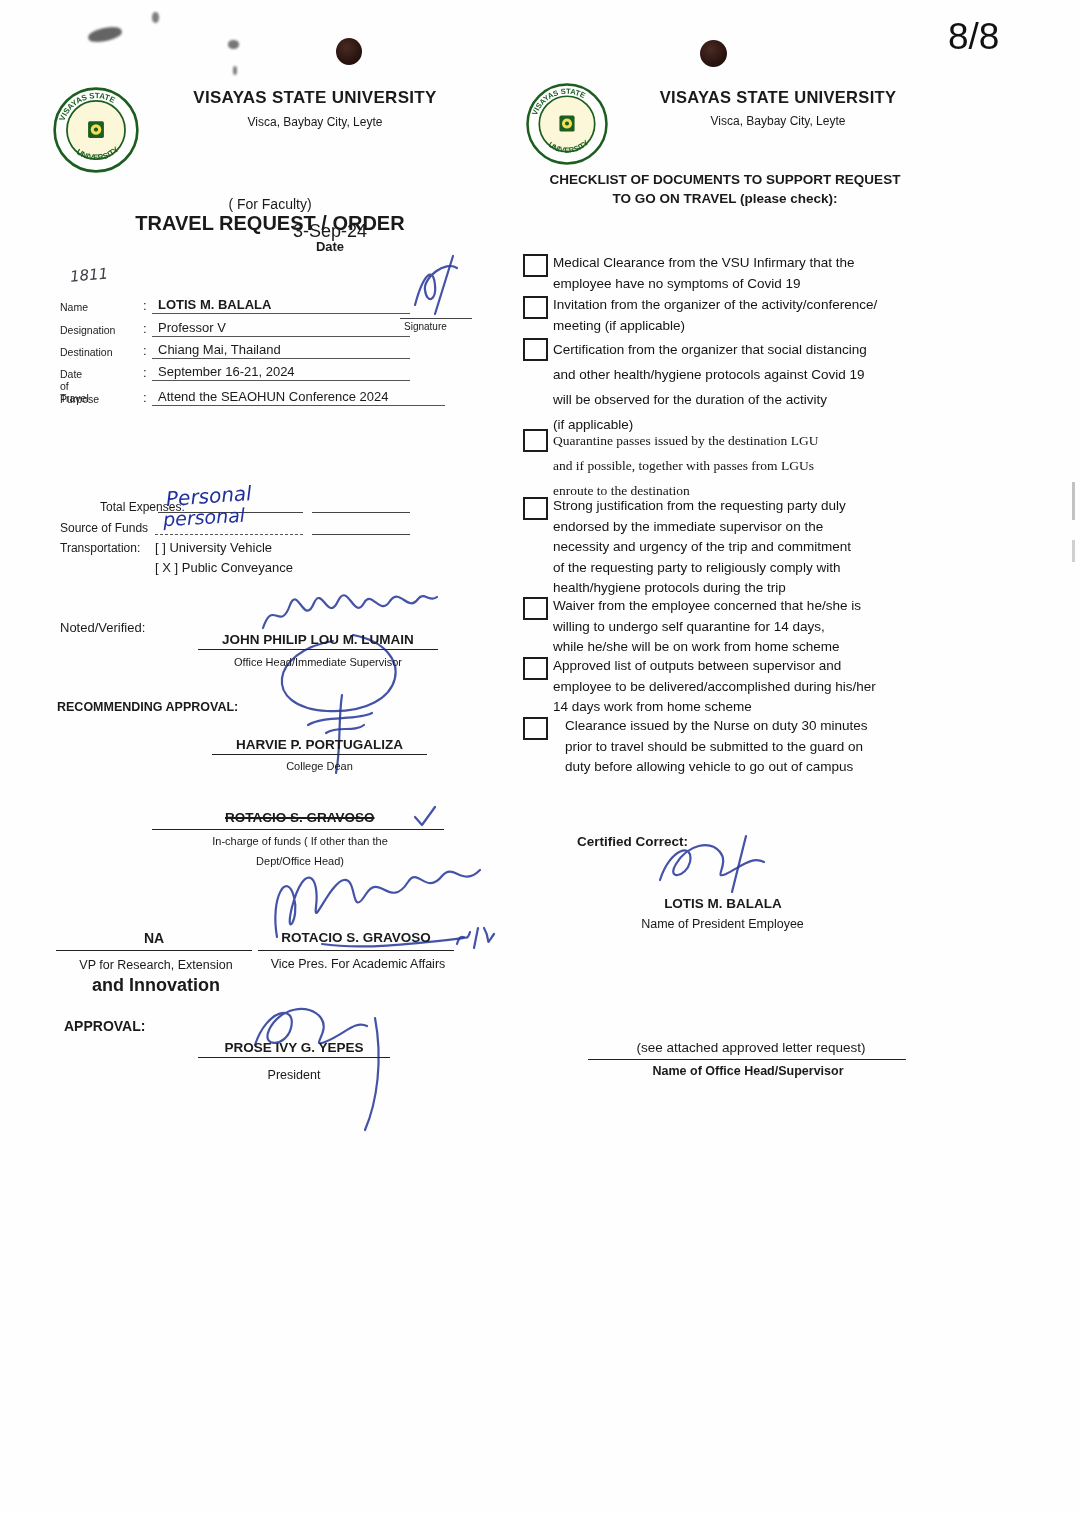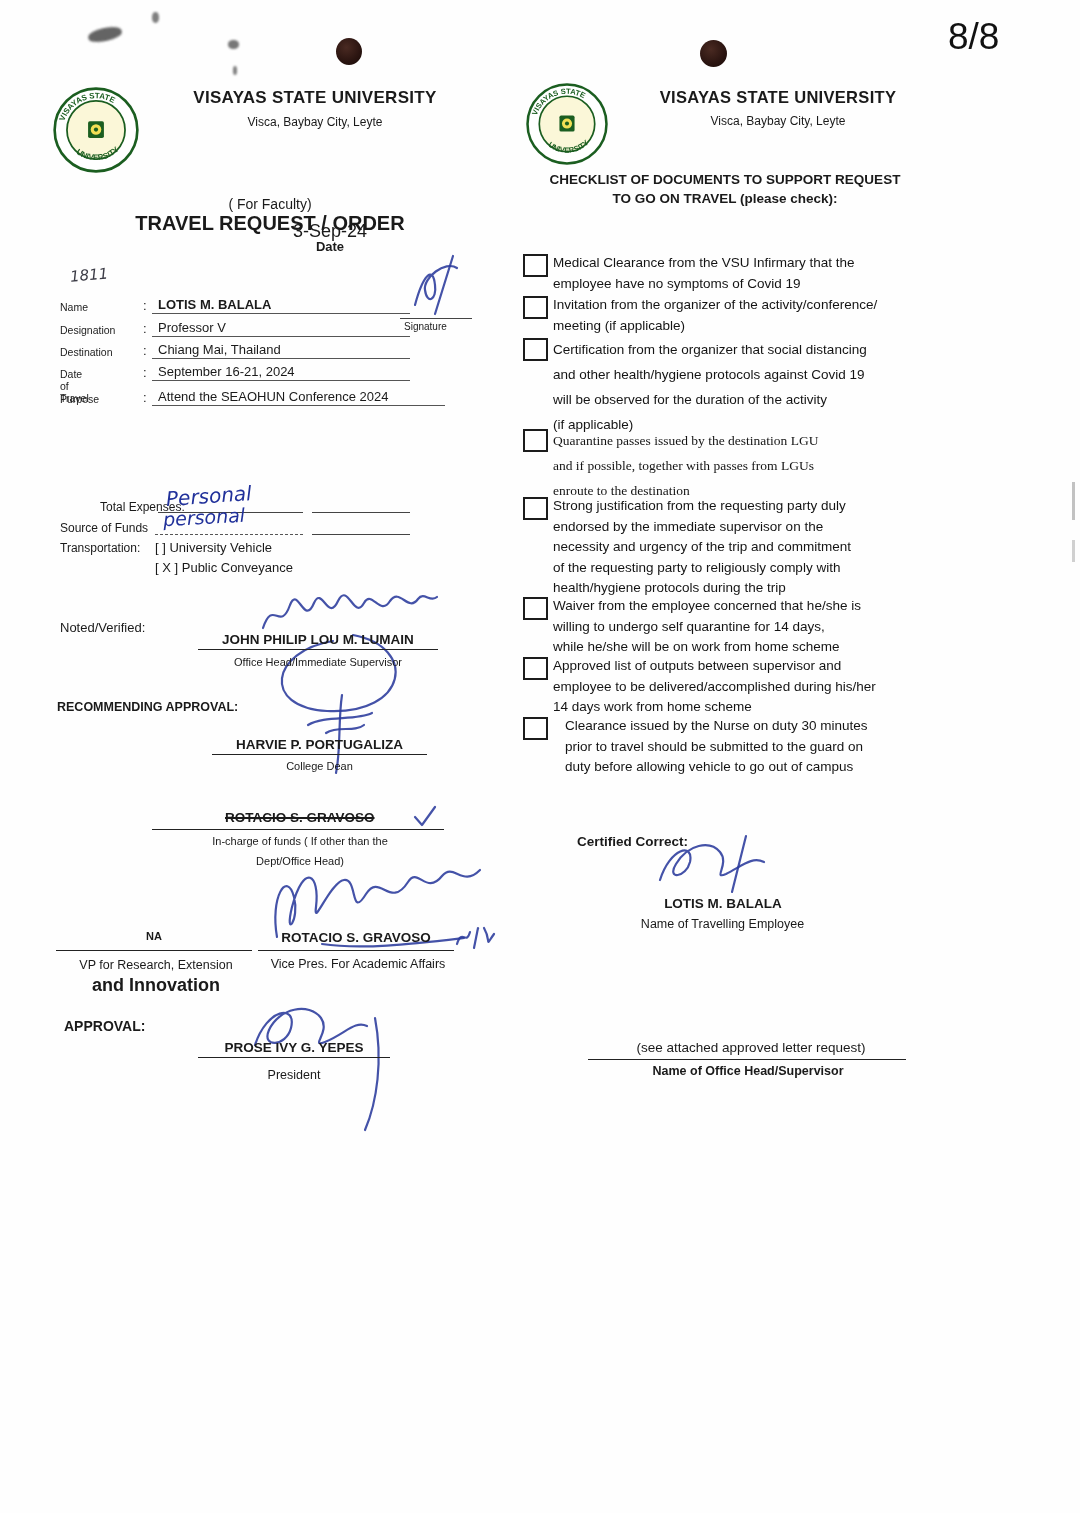--- a/index.html
+++ b/index.html
@@ -149,21 +149,21 @@
   <div class="abs ctr sub-line" style="left:150px;top:835px;width:300px;">In-charge of  funds ( If other than the</div>
   <div class="abs ctr sub-line" style="left:150px;top:855px;width:300px;">Dept/Office Head)</div>
 
   <div class="abs sig" style="left:262px;top:852px;">
     <svg width="235" height="100" viewBox="0 0 235 100">
       <path d="M15,85 C8,45 25,18 32,45 C38,68 22,88 30,55 C42,10 58,22 54,55 C51,77 68,30 82,28 C96,26 88,68 104,42 C118,20 128,58 146,30 C156,14 164,44 180,24 C192,10 200,36 218,18"></path>
       <path d="M60,92 C100,98 150,92 202,86"></path>
     </svg>
   </div>
 
-  <div class="abs ctr b" style="left:56px;top:930px;width:196px;font-size:11px;">NA</div>
+  <div class="abs ctr b" style="left:56px;top:930px;width:196px;font-size:14px;">NA</div>
   <div class="abs rule" style="left:56px;top:950px;width:196px;border-top-color:#222;"></div>
   <div class="abs ctr b" style="left:258px;top:930px;width:196px;font-size:13.5px;">ROTACIO S. GRAVOSO</div>
   <div class="abs rule" style="left:258px;top:950px;width:196px;border-top-color:#222;"></div>
   <div class="abs sig" style="left:452px;top:920px;">
     <svg width="52" height="34" viewBox="0 0 52 34">
       <path d="M5,24 C10,8 14,26 18,12"></path>
       <path d="M26,8 L22,28"></path>
       <path d="M32,8 C40,22 32,28 42,14"></path>
     </svg>
   </div>
@@ -258,19 +258,19 @@
   </div>
 
   <div class="abs b" style="left:577px;top:834px;font-size:13.5px;">Certified Correct:</div>
   <div class="abs sig" style="left:648px;top:830px;">
     <svg width="135" height="72" viewBox="0 0 135 72">
       <path d="M12,50 C22,18 46,12 42,32 C38,48 18,50 28,34 C40,14 62,10 72,22 C82,34 64,50 78,44 C94,36 104,26 116,32"></path>
       <path d="M98,6 L84,62"></path>
     </svg>
   </div>
   <div class="abs ctr b" style="left:608px;top:896px;width:230px;font-size:13.5px;">LOTIS M. BALALA</div>
-  <div class="abs ctr" style="left:600px;top:917px;width:245px;font-size:12.5px;">Name of Travelling Employee</div>
+  <div class="abs ctr" style="left:600px;top:917px;width:245px;font-size:12.5px;">Name of President Employee</div>
 
   <div class="abs ctr" style="left:595px;top:1040px;width:312px;font-size:13.5px;">(see attached approved letter request)</div>
   <div class="abs rule" style="left:588px;top:1059px;width:318px;border-top-color:#222;"></div>
   <div class="abs ctr b" style="left:598px;top:1064px;width:300px;font-size:12.5px;">Name of Office Head/Supervisor</div>
 
 </div>
 
 </body></html>

